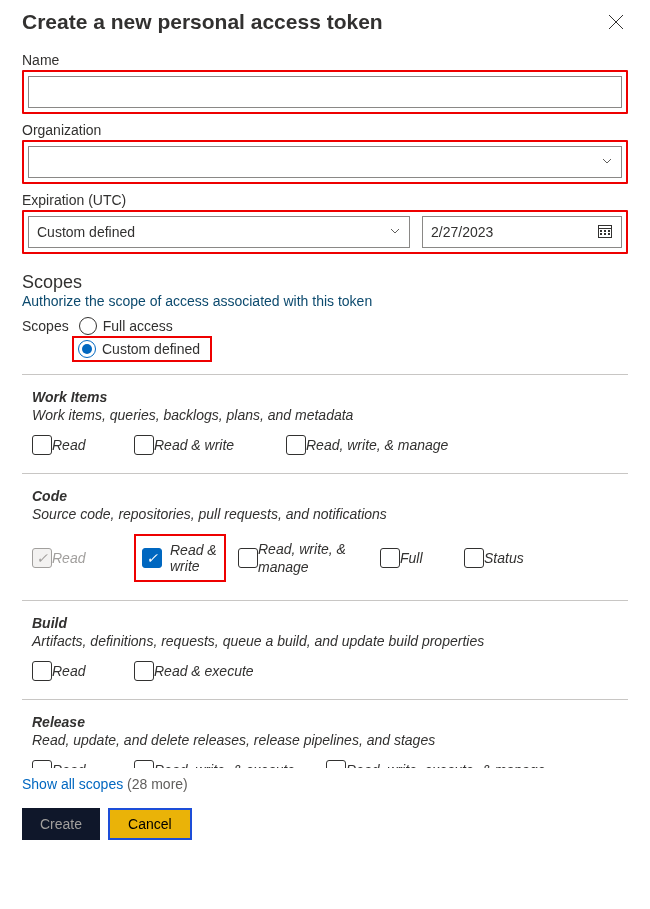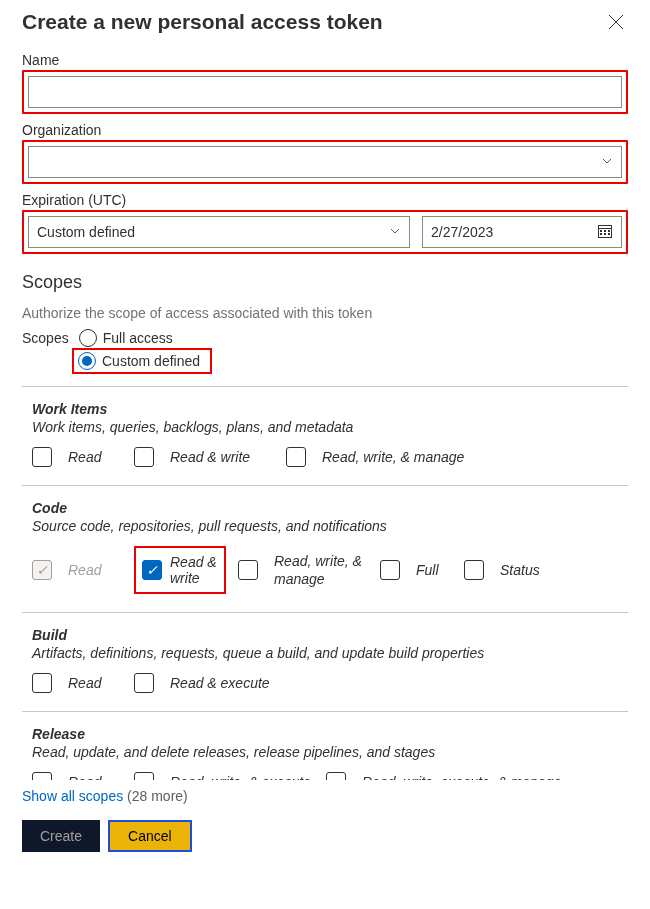--- a/index.html
+++ b/index.html
@@ -42,21 +42,21 @@
     display: flex;
     align-items: center;
     justify-content: space-between;
   }
   .select-box, .date-box { cursor: pointer; }
   .exp-row { display:flex; gap: 12px; }
   .exp-row .select-box { flex: 1; }
   .exp-row .date-box { width: 200px; }
 
   .scopes-h { font-size: 18px; font-weight: 400; margin: 18px 0 0 0; }
-  .scopes-sub { color: #737373; margin-top: 12px; }
+  .scopes-sub { color: #0c4a6e; margin-top: 0; }
 
   .rgrp { margin-top: 8px;}
   .rrow { display:flex; align-items:center; gap:6px; margin: 1px 0; }
   .rrow.indent { margin-left: 50px; }
   .radio {
     width: 18px; height:18px; border: 1px solid #323130; border-radius:50%;
     display:inline-flex; align-items:center; justify-content:center;
     cursor:pointer; flex-shrink:0;
   }
   .radio.sel { border-color: #0067c0; }
@@ -71,21 +71,21 @@
     border-top: none;
   }
   .scroll-area::-webkit-scrollbar { width: 16px; }
   .scroll-area::-webkit-scrollbar-track { background: #f3f2f1; }
   .scroll-area::-webkit-scrollbar-thumb { background: #c8c6c4; border:4px solid #f3f2f1; border-radius:8px;}
 
   .section { padding: 14px 0 18px 10px; border-top: 1px solid #c8c6c4; font-style: italic; }
   .section h3 { margin:0 0 2px 0; font-size: 14px; font-weight: 700; }
   .section .desc { margin:0 0 12px 0; color:#323130; }
   .perm-row { display:flex; flex-wrap: wrap; gap-row: 8px; }
-  .perm { display:flex; align-items:center; gap:16px; width: 90px; min-width: fit-content; margin-right: 12px; }
+  .perm { display:flex; align-items:center; gap:0; width: 90px; min-width: fit-content; margin-right: 12px; }
   .perm.w120 { width: 140px; }
   .perm.w160 { width: 170px; }
   .perm.w80 { width: 72px; }
   .chk {
     width:20px; height:20px; border:1px solid #323130; border-radius:3px;
     display:flex; align-items:center; justify-content:center; cursor:pointer;
     flex-shrink:0;
   }
   .chk.disabled { background:#f3f2f1; border-color:#a19f9d; color:#a19f9d; }
   .chk.checked { background:#0067c0; border-color:#0067c0; color:#fff; }

